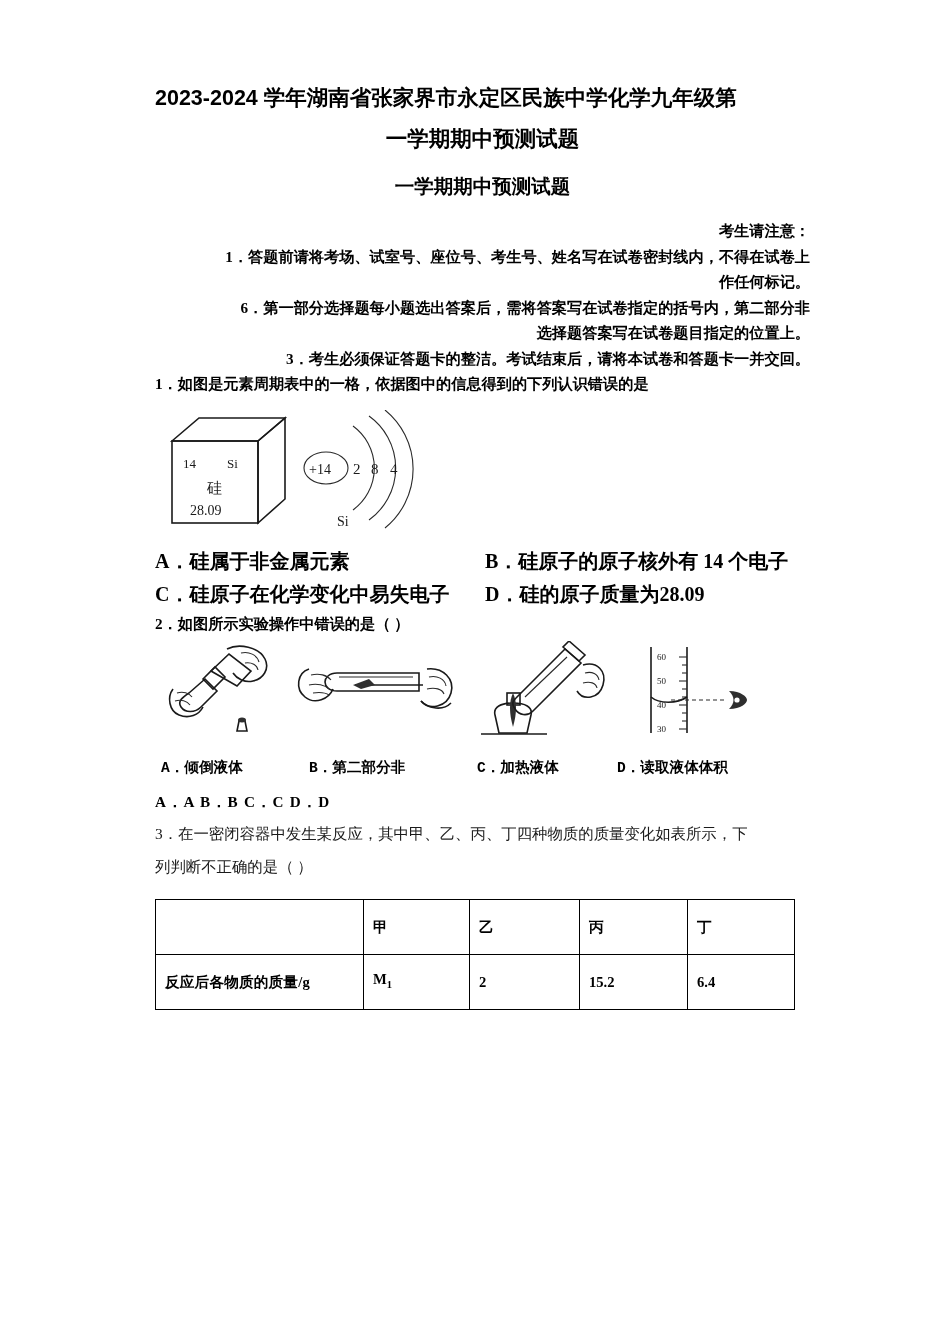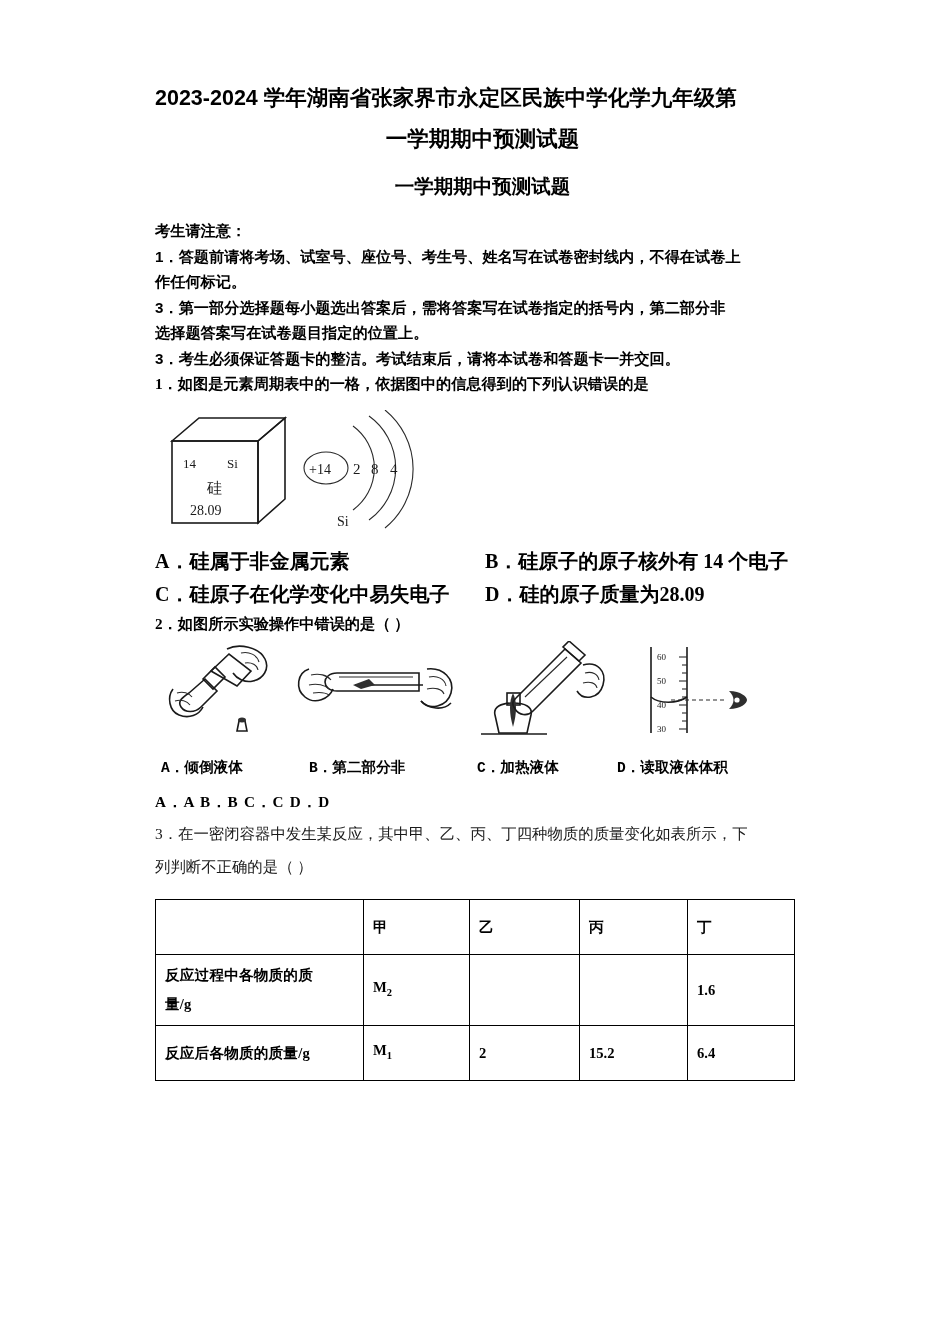--- a/index.html
+++ b/index.html
@@ -45,24 +45,25 @@
     font-weight: bold;
     font-size: 19.5px;
     line-height: 36px;
     text-align: center;
     margin-top: 8px;
   }
 
   
   .notice {
     margin-top: 14px;
-    font-family: Liberation Sans, sans-serif;
+    font-family: Liberation Serif, serif;
     font-weight: bold;
     font-size: 15.2px;
     line-height: 25.5px;
+    text-align: right;
   }
   .notice p { margin: 0; }
 
   
   .section-head {
     margin-top: 31px;
     font-weight: bold;
     font-size: 15.2px;
     line-height: 26px;
   }
@@ -186,21 +187,21 @@
     <div class="doc-title">
       <span class="l1">2023-2024 学年湖南省张家界市永定区民族中学化学九年级第</span>
       <span class="l2">一学期期中预测试题</span>
     </div>
     <div class="doc-subtitle">一学期期中预测试题</div>
 
     <div class="notice">
       <p>考生请注意：</p>
       <p>1．答题前请将考场、试室号、座位号、考生号、姓名写在试卷密封线内，不得在试卷上</p>
       <p>作任何标记。</p>
-      <p>3．第一部分选择题每小题选出答案后，需将答案写在试卷指定的括号内，第二部分非</p>
+      <p>6．第一部分选择题每小题选出答案后，需将答案写在试卷指定的括号内，第二部分非</p>
       <p>选择题答案写在试卷题目指定的位置上。</p>
       <p>3．考生必须保证答题卡的整洁。考试结束后，请将本试卷和答题卡一并交回。</p>
     </div>
 
 
     <p class="q-text">1．如图是元素周期表中的一格，依据图中的信息得到的下列认识错误的是</p>
 
     <div class="fig1">
 
       <div class="cube">
@@ -375,32 +376,20 @@
       <tbody>
         <tr class="hdr-row">
           <td></td>
           <td>甲</td>
           <td>乙</td>
           <td>丙</td>
           <td>丁</td>
         </tr>
 
 
-        <tr class="tall-row">
-          <td class="rowhead">
-            <span>反应过程中各物质的质</span><br>
-            <span>量/g</span>
-          </td>
-          <td>
-            <span>M</span><sub>2</sub>
-          </td>
-          <td></td>
-          <td></td>
-          <td>1.6</td>
-        </tr>
 
         <tr>
           <td class="rowhead">反应后各物质的质量/g</td>
           <td>
             <span>M</span><sub>1</sub>
           </td>
           <td>2</td>
           <td>15.2</td>
           <td>6.4</td>
         </tr>

